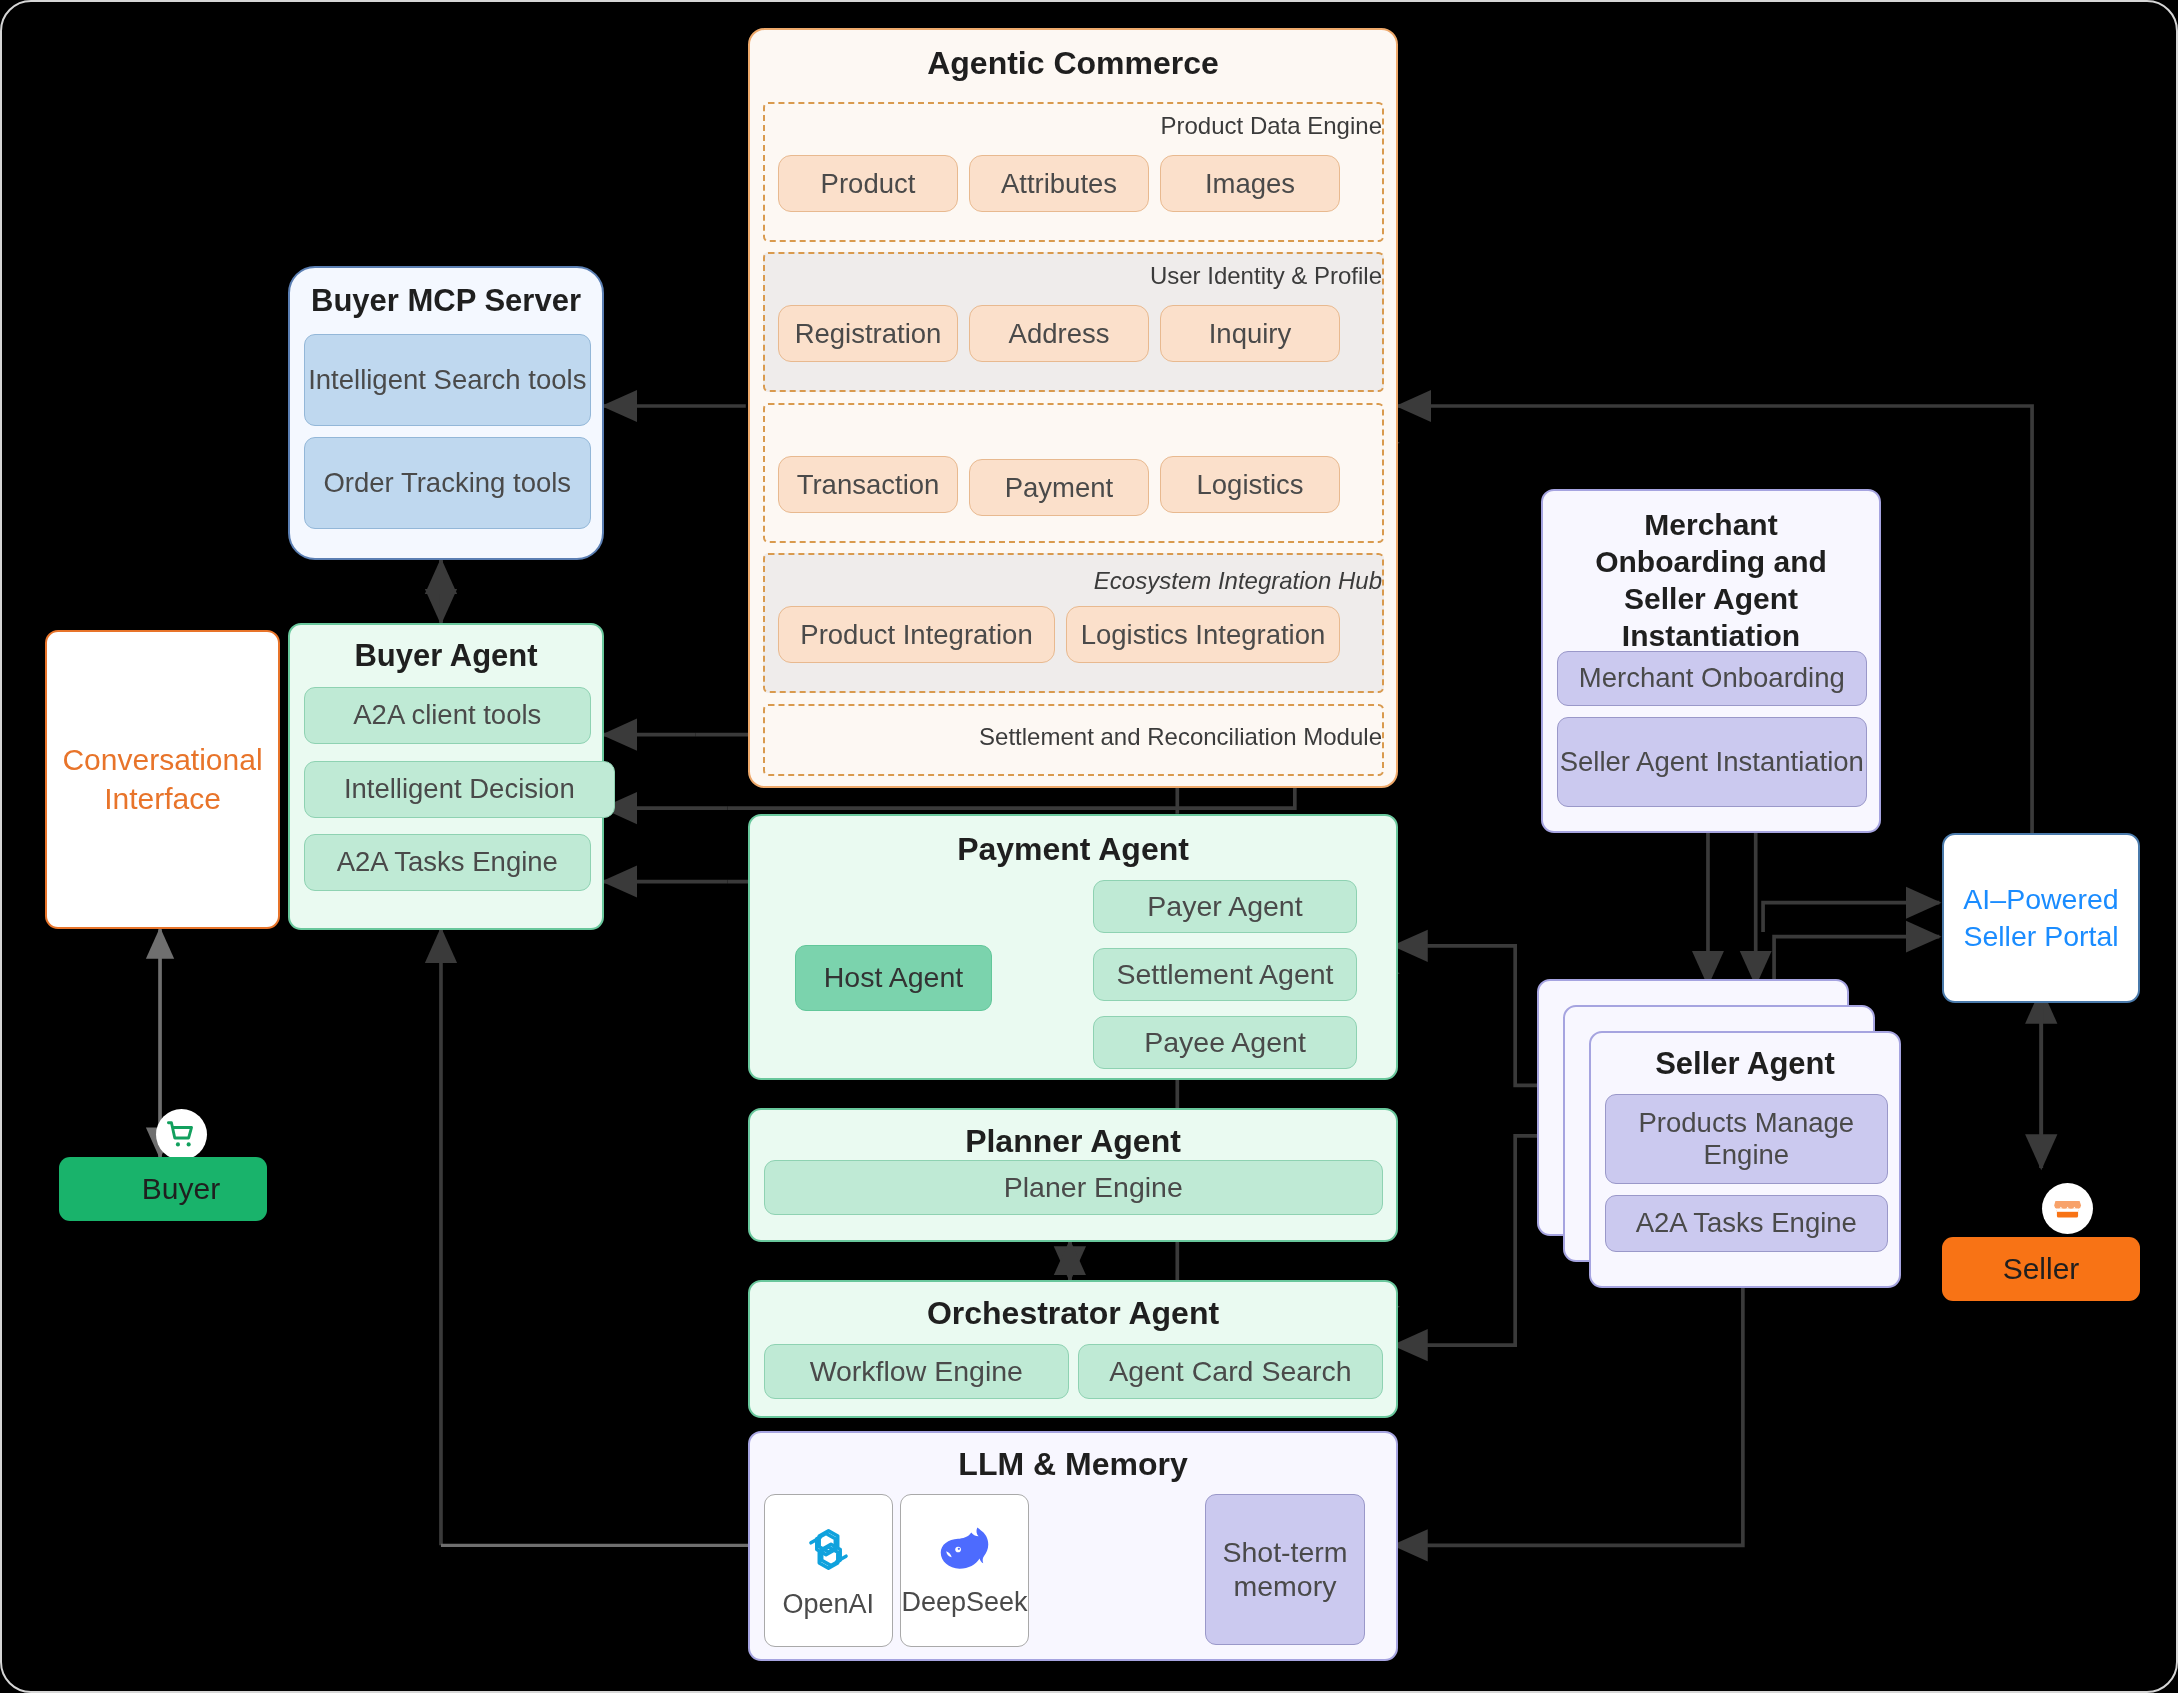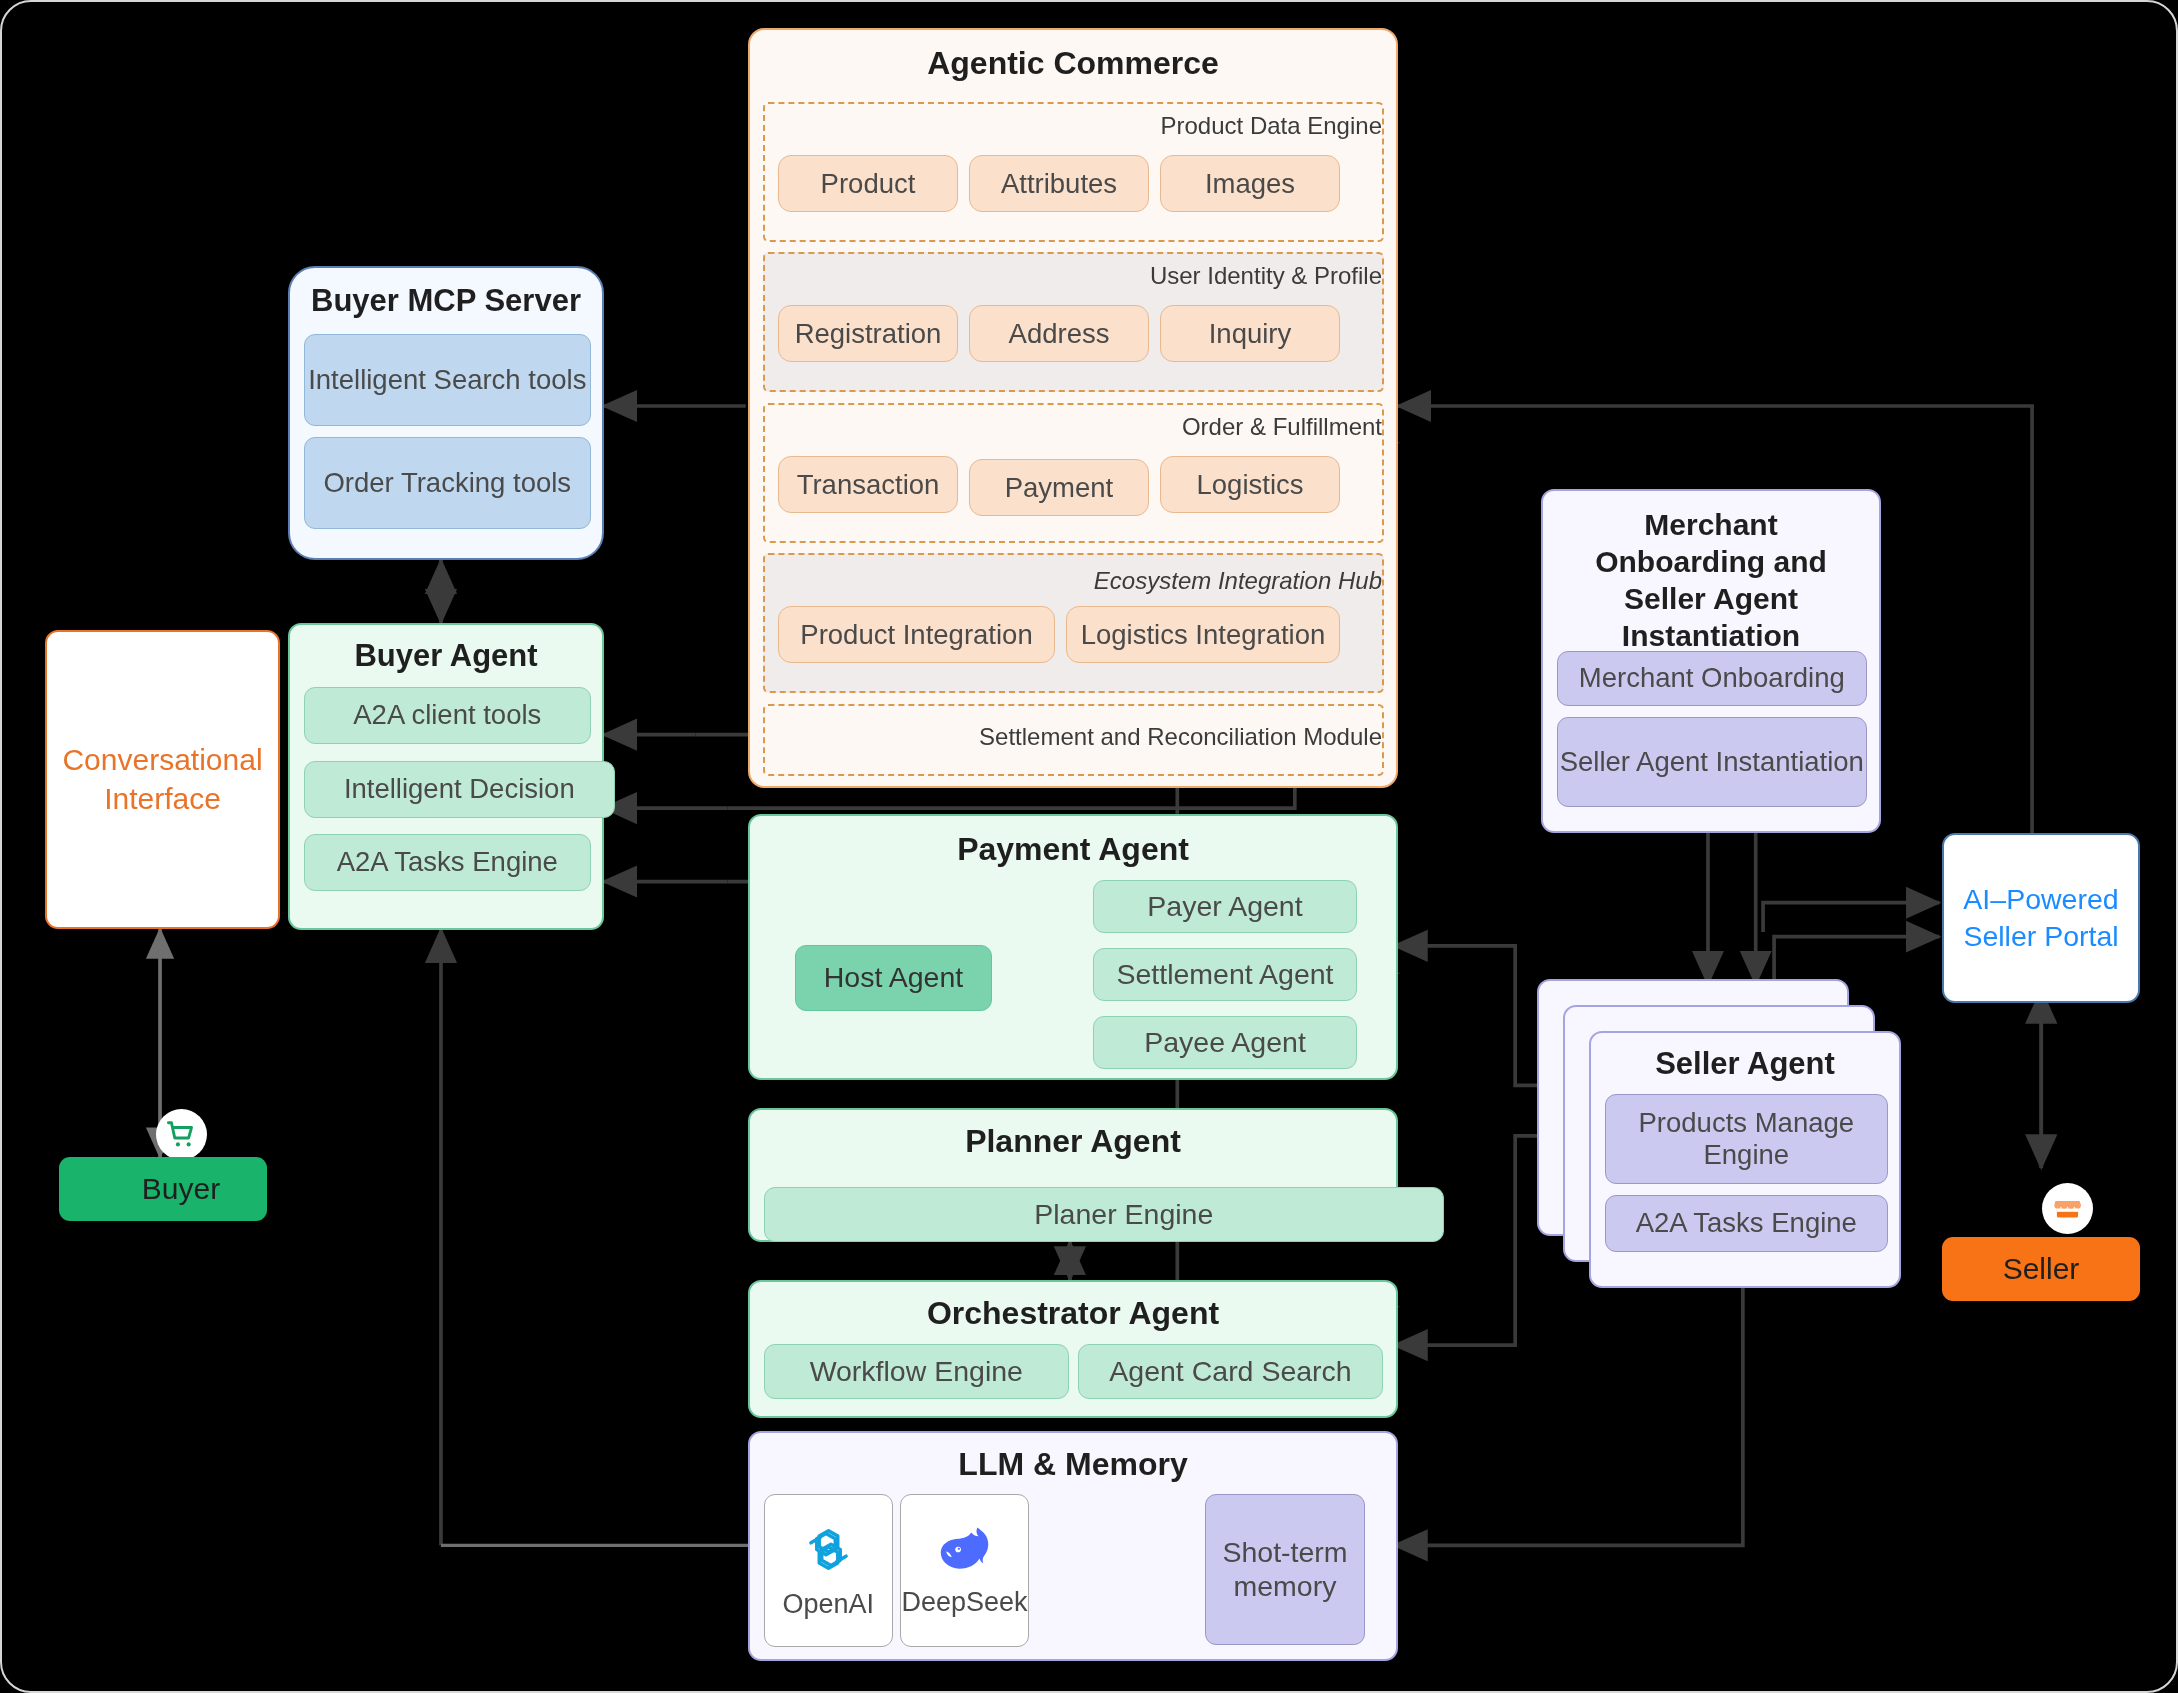--- a/index.html
+++ b/index.html
@@ -131,21 +131,20 @@
     </div>
 
     <div class="ac-grp shade" style="left:13px;top:222px;width:621px;height:140px;">
       <div class="ac-grp-ttl" style="margin-top:8.3px;">User Identity &amp; Profile</div>
       <div class="pill" style="left:13px;top:51px;width:180px;height:57px;">Registration</div>
       <div class="pill" style="left:204px;top:51px;width:180px;height:57px;">Address</div>
       <div class="pill" style="left:395px;top:51px;width:180px;height:57px;">Inquiry</div>
     </div>
 
     <div class="ac-grp" style="left:13px;top:373px;width:621px;height:140px;">
-      <div class="ac-grp-ttl" style="margin-top:8.3px;">Order &amp; Fulfillment</div>
       <div class="pill" style="left:13px;top:51px;width:180px;height:57px;">Transaction</div>
       <div class="pill" style="left:204px;top:54px;width:180px;height:57px;">Payment</div>
       <div class="pill" style="left:395px;top:51px;width:180px;height:57px;">Logistics</div>
     </div>
 
     <div class="ac-grp shade" style="left:13px;top:523px;width:621px;height:140px;">
       <div class="ac-grp-ttl" style="margin-top:12px;font-style:italic;">Ecosystem Integration Hub</div>
       <div class="pill" style="left:13px;top:51px;width:277px;height:57px;">Product Integration</div>
       <div class="pill" style="left:301px;top:51px;width:274px;height:57px;">Logistics Integration</div>
     </div>
@@ -184,21 +183,21 @@
   <div class="node grn" style="left:746px;top:812px;width:650px;height:266px;">
     <div class="ttl" style="font-size:32px;margin-top:14.7px;">Payment Agent</div>
     <div class="sub solid" style="position:absolute;left:45px;top:129px;width:197px;height:66px;font-size:28.5px;color:#333;">Host Agent</div>
     <div class="sub" style="position:absolute;left:343px;top:64px;width:264px;height:53px;font-size:28.5px;">Payer Agent</div>
     <div class="sub" style="position:absolute;left:343px;top:132px;width:264px;height:53px;font-size:28.5px;">Settlement Agent</div>
     <div class="sub" style="position:absolute;left:343px;top:200px;width:264px;height:53px;font-size:28.5px;">Payee Agent</div>
   </div>
 
   <div class="node grn" style="left:746px;top:1106px;width:650px;height:134px;">
     <div class="ttl" style="font-size:32px;margin-top:13px;">Planner Agent</div>
-    <div class="sub" style="position:absolute;left:13.8px;top:77px;width:680px;height:55px;font-size:28.5px;padding-left:40px;">Planer Engine</div>
+    <div class="sub" style="position:absolute;left:13.8px;top:50px;width:619px;height:55px;font-size:28.5px;padding-left:40px;">Planer Engine</div>
   </div>
 
   <div class="node grn" style="left:746px;top:1278px;width:650px;height:138px;">
     <div class="ttl" style="font-size:32px;margin-top:13px;">Orchestrator Agent</div>
     <div class="sub" style="position:absolute;left:13.8px;top:62px;width:305px;height:55px;font-size:28.5px;">Workflow Engine</div>
     <div class="sub" style="position:absolute;left:328px;top:62px;width:305px;height:55px;font-size:28.5px;">Agent Card Search</div>
   </div>
 
   <div class="node pur" style="left:746px;top:1429px;width:650px;height:230px;">
     <div class="ttl" style="font-size:32px;margin-top:13px;">LLM &amp; Memory</div>

